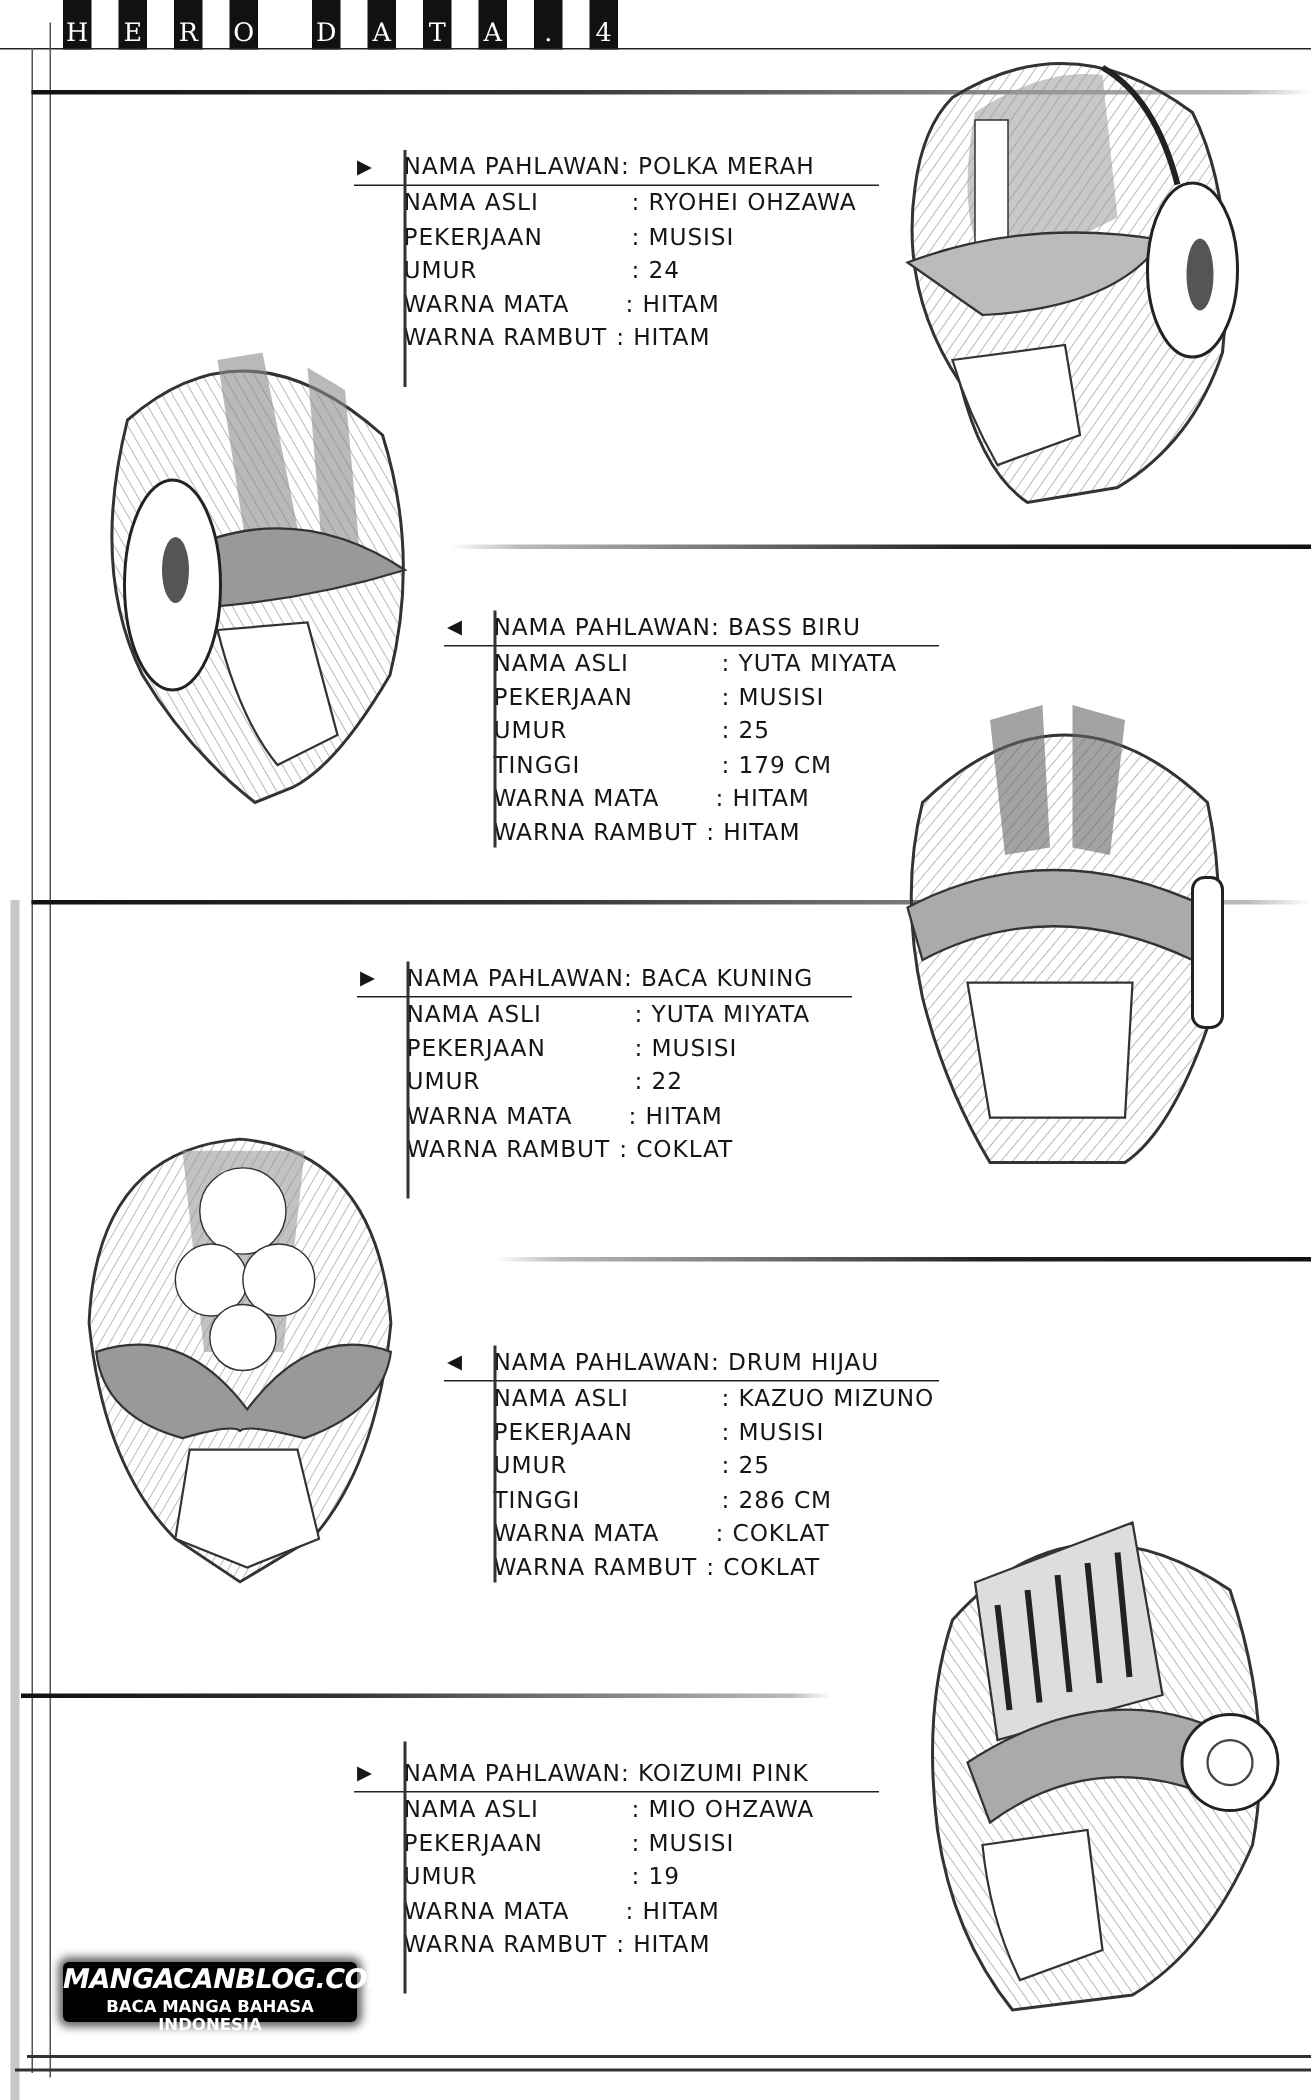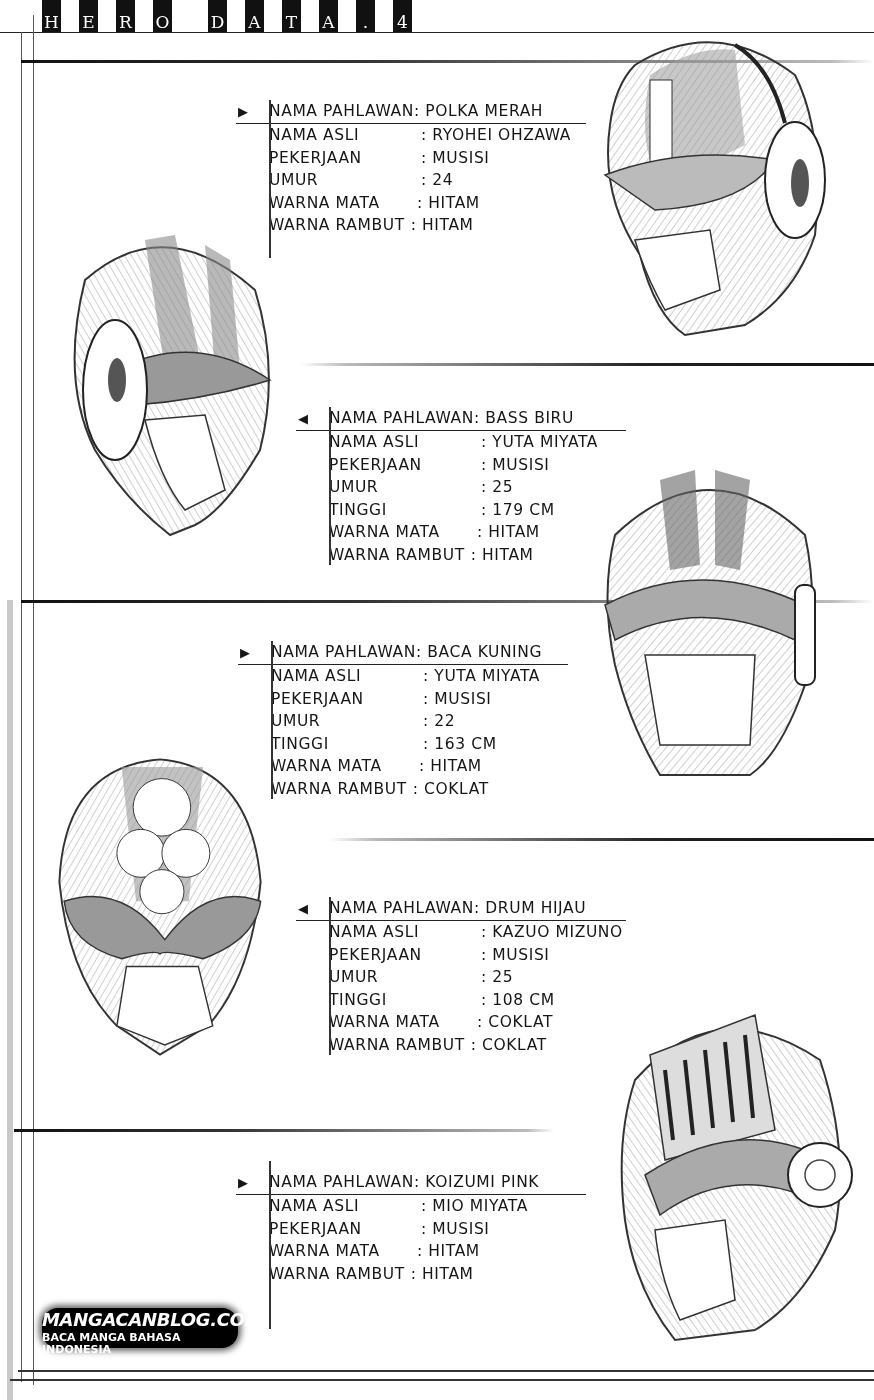--- a/index.html
+++ b/index.html
@@ -18,21 +18,21 @@
   
   .entry { position:absolute; font-family:"DejaVu Sans", sans-serif; font-size:15.5px; letter-spacing:0.6px; color:#161616; }
   .entry .name-row { position:relative; height:23px; line-height:23px; padding-left:13px; border-bottom:1.5px solid #222; }
   .entry .arrow { position:absolute; left:0; top:0; font-size:13px; line-height:23px; }
   .entry .vbar { position:absolute; top:-22px; bottom:-2px; width:1.5px; background:#333; }
   .entry .rows { padding-left:13px; }
   .entry .row { height:22.5px; line-height:22.5px; white-space:nowrap; }
   .entry .lbl { display:inline-block; width:152px; }
   
   svg.helmet { position:absolute; }
-  .wm { position:absolute; left:42px; top:1308px; width:196px; height:40px; background:#000; border-radius:16px; box-shadow:0 0 6px 3px #666; text-align:left; color:#fff; }
+  .wm { position:absolute; left:42px; top:1308px; width:196px; height:40px; background:#000; border-radius:4px; box-shadow:0 0 6px 3px #666; text-align:center; color:#fff; }
   .wm .t1 { font-family:"DejaVu Sans", sans-serif; font-weight:bold; font-style:italic; font-size:18px; line-height:24px; letter-spacing:-0.3px; }
   .wm .t2 { font-family:"DejaVu Sans", sans-serif; font-weight:bold; font-size:11px; line-height:12px; }
   .bot1 { position:absolute; left:18px; top:1370px; width:856px; height:1.5px; background:#333; }
   .bot2 { position:absolute; left:10px; top:1379px; width:864px; height:1.5px; background:#333; }
 </style>
 </head>
 <body>
 
 <div class="hdr-title">
   <span>H</span>
@@ -175,51 +175,51 @@
 <div class="entry" style="left:258px; top:641px; width:310px;">
   <div class="name-row" style="margin-left:-20px; padding-left:33px;">
     <span class="arrow" style="left:2px;">▶</span>
     <span>NAMA PAHLAWAN</span><span>: </span><span>BACA KUNING</span>
   </div>
   <div class="vbar" style="left:13px; top:0; height:158px;"></div>
   <div class="rows">
     <div class="row"><span class="lbl">NAMA ASLI</span><span>: </span><span>YUTA MIYATA</span></div>
     <div class="row"><span class="lbl">PEKERJAAN</span><span>: </span><span>MUSISI</span></div>
     <div class="row"><span class="lbl">UMUR</span><span>: </span><span>22</span></div>
-    <div class="row"><span class="lbl">TINGGI</span><span>: </span><span>163 CM</span></div>
     <div class="row"><span class="lbl" style="width:148px">WARNA MATA</span><span>: </span><span>HITAM</span></div>
     <div class="row"><span class="lbl" style="width:auto;margin-right:6px">WARNA RAMBUT</span><span>: </span><span>COKLAT</span></div>
   </div>
 </div>
 
 <div class="entry" style="left:316px; top:897px; width:310px;">
   <div class="name-row" style="margin-left:-20px; padding-left:33px;">
     <span class="arrow" style="left:2px;">◀</span>
     <span>NAMA PAHLAWAN</span><span>: </span><span>DRUM HIJAU</span>
   </div>
   <div class="vbar" style="left:13px; top:0; height:158px;"></div>
   <div class="rows">
     <div class="row"><span class="lbl">NAMA ASLI</span><span>: </span><span>KAZUO MIZUNO</span></div>
     <div class="row"><span class="lbl">PEKERJAAN</span><span>: </span><span>MUSISI</span></div>
     <div class="row"><span class="lbl">UMUR</span><span>: </span><span>25</span></div>
-    <div class="row"><span class="lbl">TINGGI</span><span>: </span><span>108 CM</span></div>
+    <div class="row"><span class="lbl">TINGGI</span><span>: </span><span>286 CM</span></div>
     <div class="row"><span class="lbl" style="width:148px">WARNA MATA</span><span>: </span><span>COKLAT</span></div>
     <div class="row"><span class="lbl" style="width:auto;margin-right:6px">WARNA RAMBUT</span><span>: </span><span>COKLAT</span></div>
   </div>
 </div>
 
 <div class="entry" style="left:256px; top:1171px; width:330px;">
   <div class="name-row" style="margin-left:-20px; padding-left:33px;">
     <span class="arrow" style="left:2px;">▶</span>
     <span>NAMA PAHLAWAN</span><span>: </span><span>KOIZUMI PINK</span>
   </div>
   <div class="vbar" style="left:13px; top:-10px; height:168px;"></div>
   <div class="rows">
-    <div class="row"><span class="lbl">NAMA ASLI</span><span>: </span><span>MIO MIYATA</span></div>
-    <div class="row"><span class="lbl">PEKERJAAN</span><span>: </span><span>MUSISI</span></div>
+    <div class="row"><span class="lbl">NAMA ASLI</span><span>: </span><span>MIO OHZAWA</span></div>
+    <div class="row"><span class="lbl">PEKERJAAN</span><span>: </span><span>MUSISI</span></div>
+    <div class="row"><span class="lbl">UMUR</span><span>: </span><span>19</span></div>
     <div class="row"><span class="lbl" style="width:148px">WARNA MATA</span><span>: </span><span>HITAM</span></div>
     <div class="row"><span class="lbl" style="width:auto;margin-right:6px">WARNA RAMBUT</span><span>: </span><span>HITAM</span></div>
   </div>
 </div>
 
 <div class="wm">
   <div class="t1">MANGACANBLOG.COM</div>
   <div class="t2">BACA MANGA BAHASA INDONESIA</div>
 </div>
 

